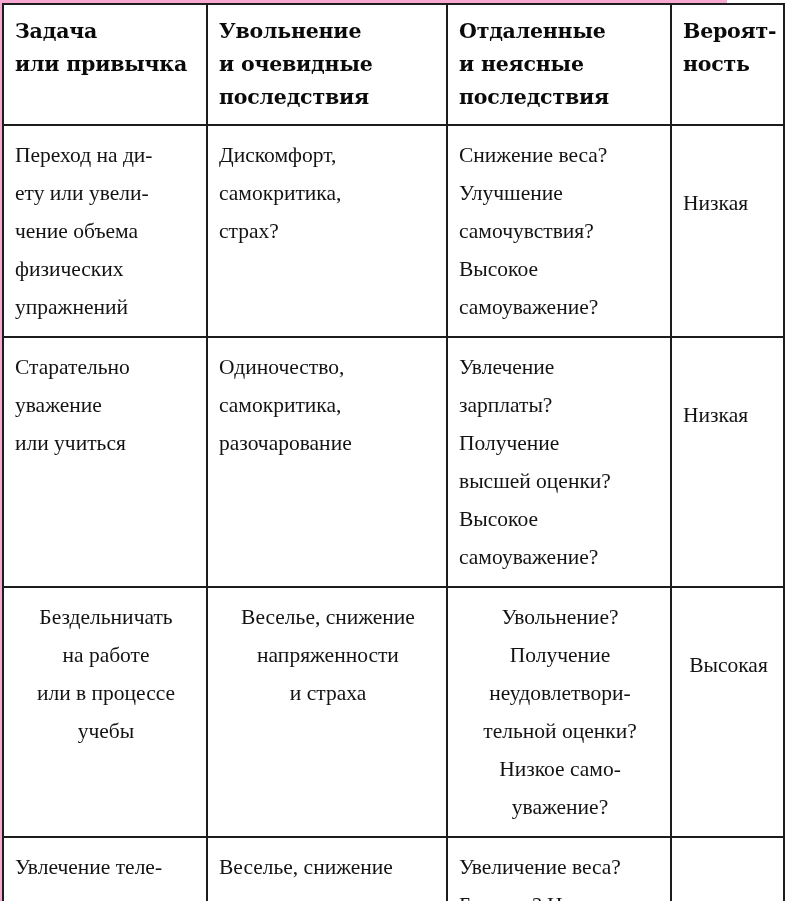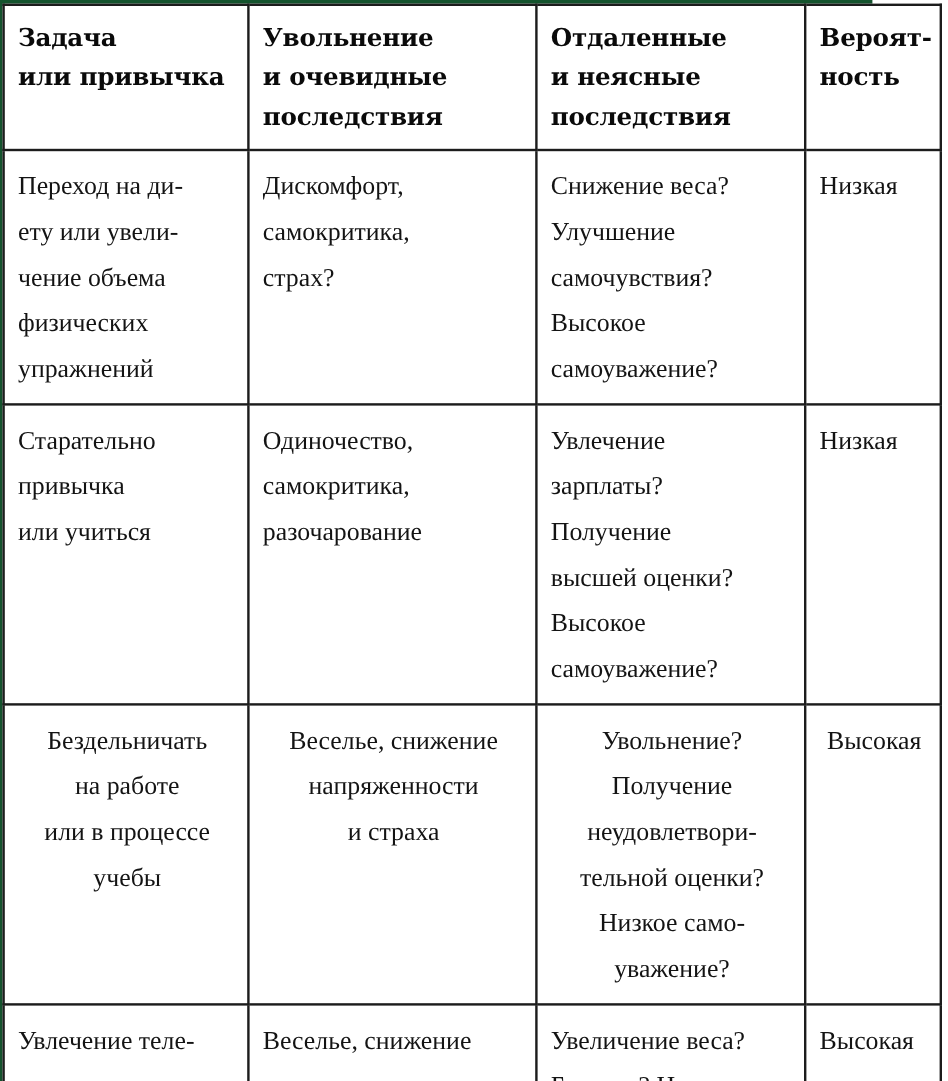--- a/index.html
+++ b/index.html
@@ -14,21 +14,21 @@
     overflow: hidden;
     font-family: "Liberation Serif", "DejaVu Serif", serif;
     color: #101010;
     -webkit-font-smoothing: antialiased;
   }
 
   .sheet {
     position: relative;
     width: 727px;
     height: 901px;
-    background: #14532d;
+    background: #f9a8d4;
     box-sizing: border-box;
   }
 
   table.habit-table {
     position: absolute;
     left: 2px;
     top: 3px;
     width: 781px;
     border-collapse: collapse;
     table-layout: fixed;
@@ -72,21 +72,21 @@
     color: #131313;
     padding-top: 11px;
   }
   tbody td .ln { display: block; white-space: pre; }
 
   tbody tr.r1 td { height: 198px; }
   tbody tr.r2 td { height: 230px; }
   tbody tr.r3 td { height: 235px; text-align: center; }
   tbody tr.r4 td { height: 116px; }
 
-  td.prob .ln { white-space: pre; }
+  td.prob .ln { white-space: pre; margin-top: 48px; }
 </style>
 </head>
 <body>
 
 <div class="sheet">
 
   <table class="habit-table">
     <colgroup>
       <col class="c1">
         <col class="c2">
@@ -140,21 +140,21 @@
           <span class="ln">самоуважение?</span>
         </td>
         <td class="prob">
           <span class="ln">Низкая</span>
         </td>
       </tr>
 
       <tr class="r2">
         <td class="task">
           <span class="ln">Старательно</span>
-          <span class="ln">привычка</span>
+          <span class="ln">уважение</span>
           <span class="ln">или учиться</span>
         </td>
         <td class="immediate">
           <span class="ln">Одиночество,</span>
           <span class="ln">самокритика,</span>
           <span class="ln">разочарование</span>
         </td>
         <td class="remote">
           <span class="ln">Увлечение</span>
           <span class="ln">зарплаты?</span>

